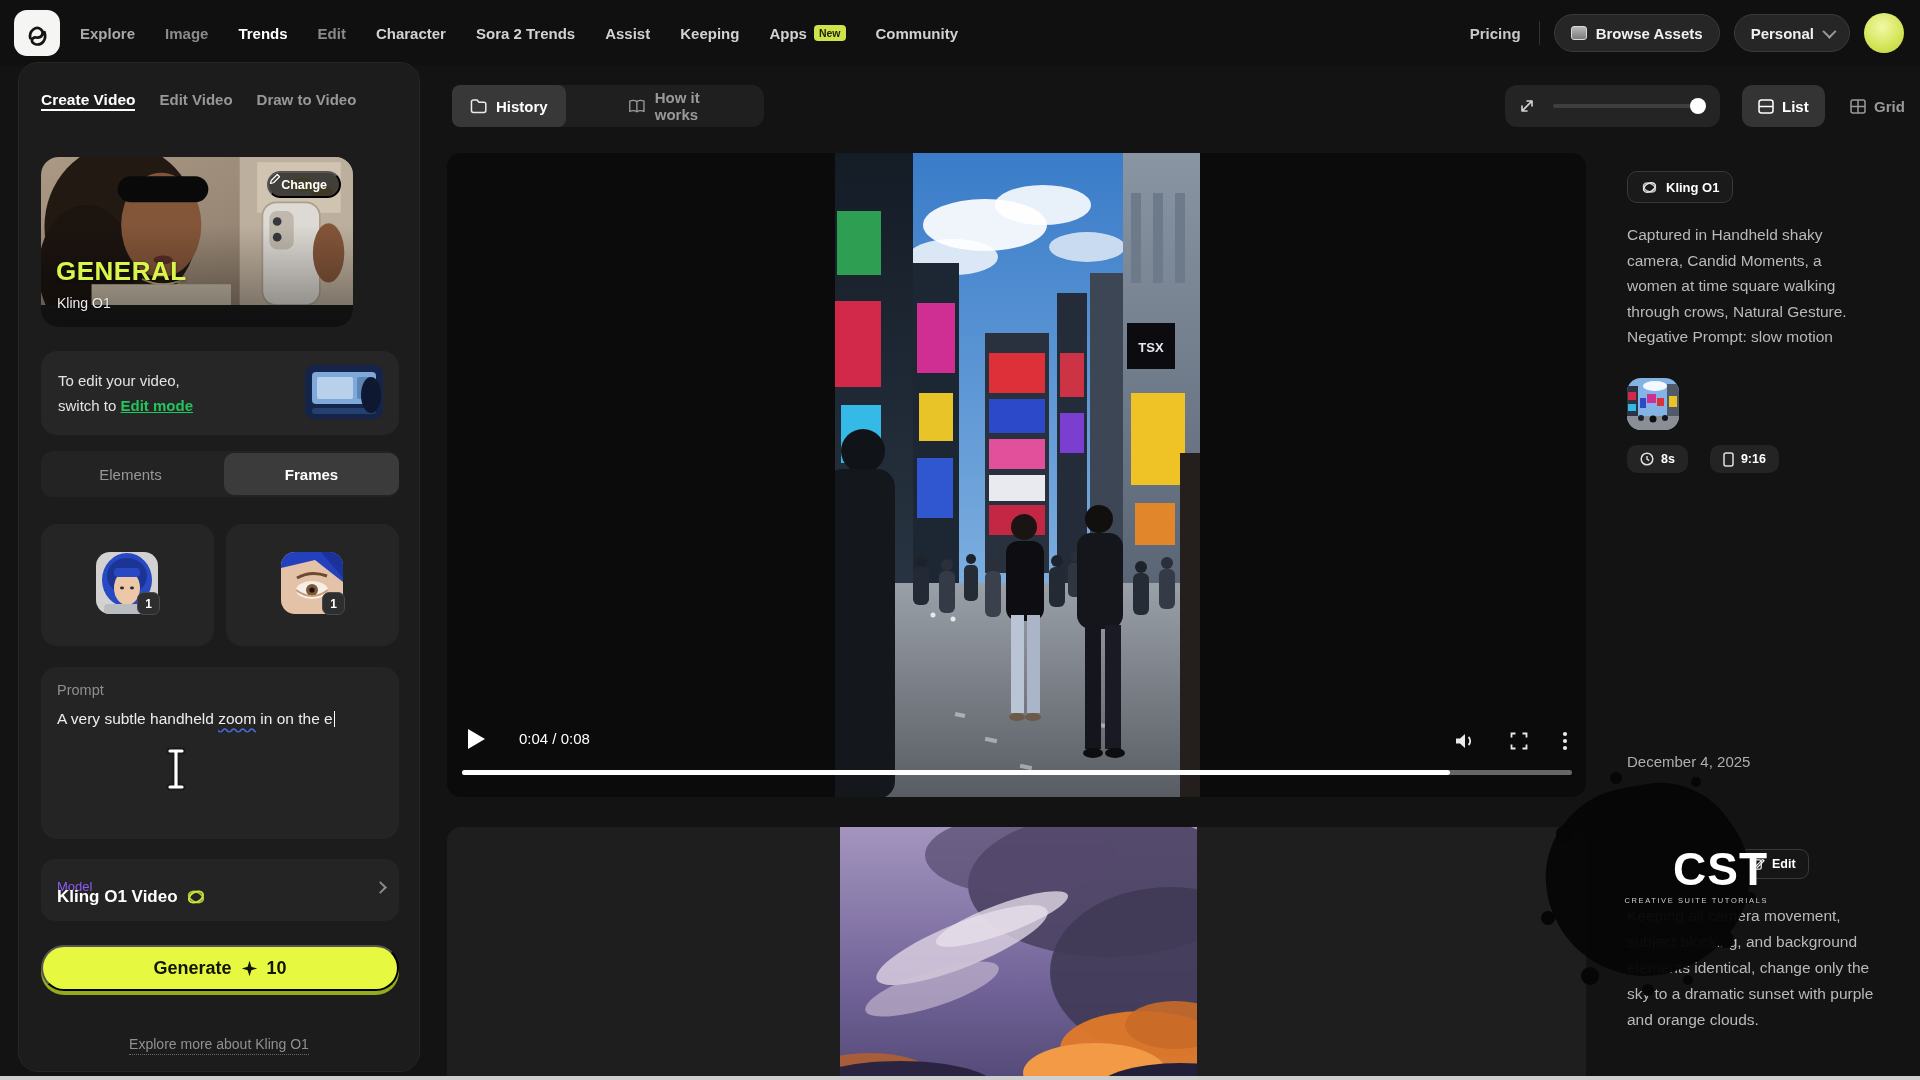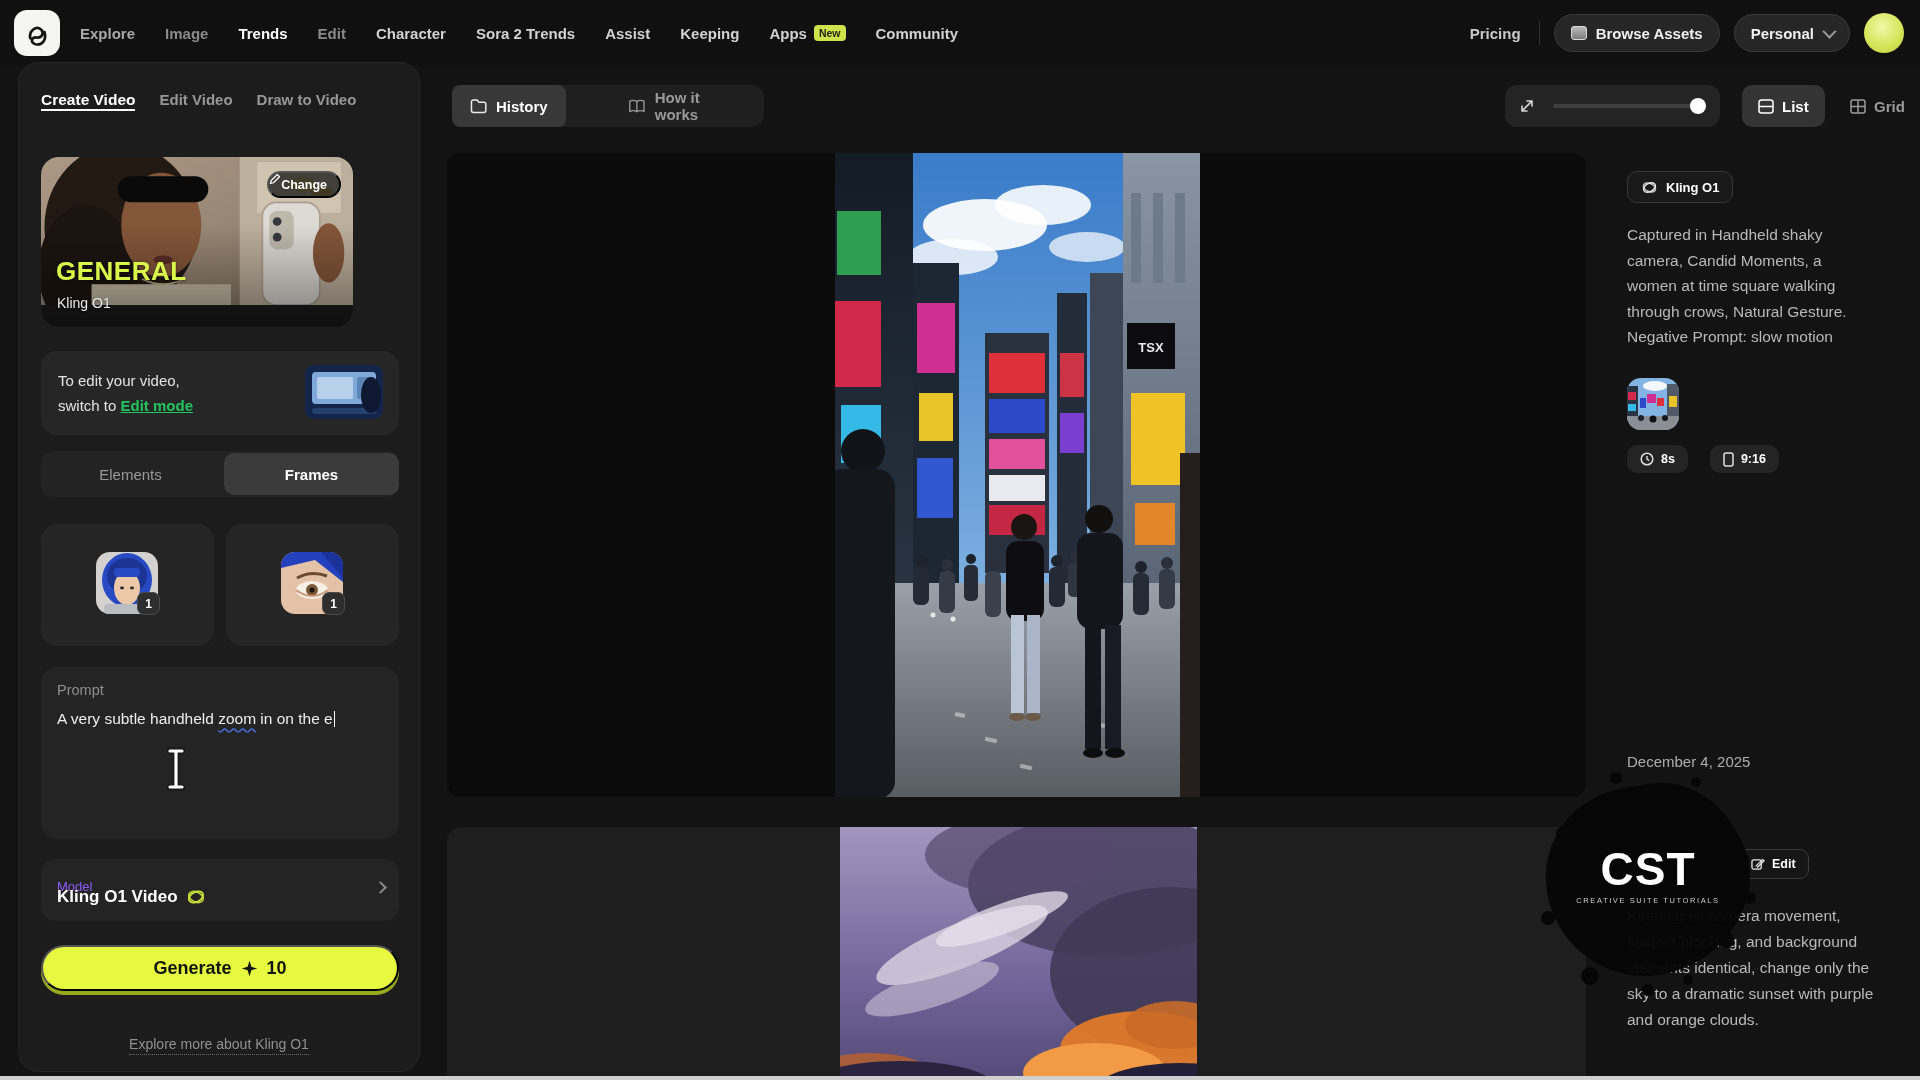--- a/index.html
+++ b/index.html
@@ -103,21 +103,21 @@
   .desc1 { position:absolute; left:1627px; top:222px; width:242px; font-size:15.5px; color:#b9b9b9; line-height:25.5px; }
   .mini-thumb { position:absolute; left:1627px; top:378px; width:52px; height:52px; border-radius:14px; overflow:hidden; cursor:pointer; }
   .badge-row { position:absolute; left:1627px; top:445px; display:flex; gap:22px; }
   .meta-badge { height:28px; display:flex; align-items:center; gap:7px; background:#242424; border-radius:10px; padding:0 13px; color:#fff; font-size:12.5px; font-weight:700; }
   .gen-date { position:absolute; left:1627px; top:753px; font-size:15px; color:#aeaeae; }
   .edit-btn { position:absolute; left:1738px; top:849px; height:30px; display:flex; align-items:center; gap:7px; padding:0 12px; background:#161616; border:1px solid #3a3a3a; border-radius:9px; color:#fff; font-size:12.5px; font-weight:700; cursor:pointer; }
   .desc2 { position:absolute; left:1627px; top:903px; width:250px; font-size:15.5px; color:#b9b9b9; line-height:26px; }
 
   
   .watermark { position:absolute; left:1528px; top:768px; width:240px; height:240px; pointer-events:none; }
-  .wm-text { position:absolute; left:0; top:78px; width:240px; text-align:center; color:#fff; }
+  .wm-text { position:absolute; left:0; top:78px; width:240px; text-align:right; color:#fff; }
   .wm-logo { font-size:46px; font-weight:800; letter-spacing:1px; line-height:46px; font-family:"Liberation Sans",sans-serif; }
   .wm-sub { font-size:7.5px; letter-spacing:1.6px; color:#cfcfcf; margin-top:4px; }
 
   .text-cursor { position:absolute; left:162px; top:746px; }
   .window-edge { position:absolute; left:0; top:1076px; width:1920px; height:4px; background:#cfcfcf; }
 </style>
 </head>
 <body>
 
 <div id="app">
@@ -422,20 +422,41 @@
         <ellipse cx="198" cy="564" rx="8" ry="4" fill="#6b5a48"></ellipse>
         <circle cx="264" cy="366" r="14" fill="#11100f"></circle>
         <rect x="242" y="380" width="46" height="96" rx="14" fill="#15161c"></rect>
         <rect x="250" y="472" width="16" height="124" fill="#14151d"></rect>
         <rect x="270" y="472" width="16" height="124" fill="#191a24"></rect>
         <ellipse cx="258" cy="600" rx="10" ry="5" fill="#0d0d10"></ellipse>
         <ellipse cx="280" cy="600" rx="10" ry="5" fill="#0d0d10"></ellipse>
         <rect x="345" y="300" width="20" height="344" fill="#241f1c"></rect>
       </svg>
     </div>
+    <div class="vc-controls">
+      <span class="play-btn"></span>
+      <span class="vc-time">0:04 / 0:08</span>
+      <span class="vc-right">
+        <svg width="22" height="18" viewBox="0 0 22 18">
+          <path d="M2 6.5 h4 l5 -4.5 v14 l-5 -4.5 h-4 Z" fill="#eaeaea"></path>
+          <path d="M14.5 5 a5.5 5.5 0 0 1 0 8" stroke="#eaeaea" stroke-width="1.8" fill="none"></path>
+        </svg>
+        <svg width="18" height="18" viewBox="0 0 18 18">
+          <path d="M1.5 5.5 v-4 h4 M12.5 1.5 h4 v4 M16.5 12.5 v4 h-4 M5.5 16.5 h-4 v-4" stroke="#eaeaea" stroke-width="1.8" fill="none"></path>
+        </svg>
+        <svg width="6" height="20" viewBox="0 0 6 20">
+          <circle cx="3" cy="3" r="2.1" fill="#eaeaea"></circle>
+            <circle cx="3" cy="10" r="2.1" fill="#eaeaea"></circle>
+            <circle cx="3" cy="17" r="2.1" fill="#eaeaea"></circle>
+        </svg>
+      </span>
+      <div class="progress">
+        <div class="progress-fill"></div>
+      </div>
+    </div>
   </div>
 
   <div class="vcard2">
     <div class="vframe">
       <svg viewBox="0 0 357 253" preserveAspectRatio="none">
         <defs>
           <linearGradient id="dusk" x1="0" y1="0" x2="0" y2="1">
             <stop offset="0" stop-color="#a395be"></stop>
               <stop offset="0.6" stop-color="#74659a"></stop>
               <stop offset="1" stop-color="#544a78"></stop>

